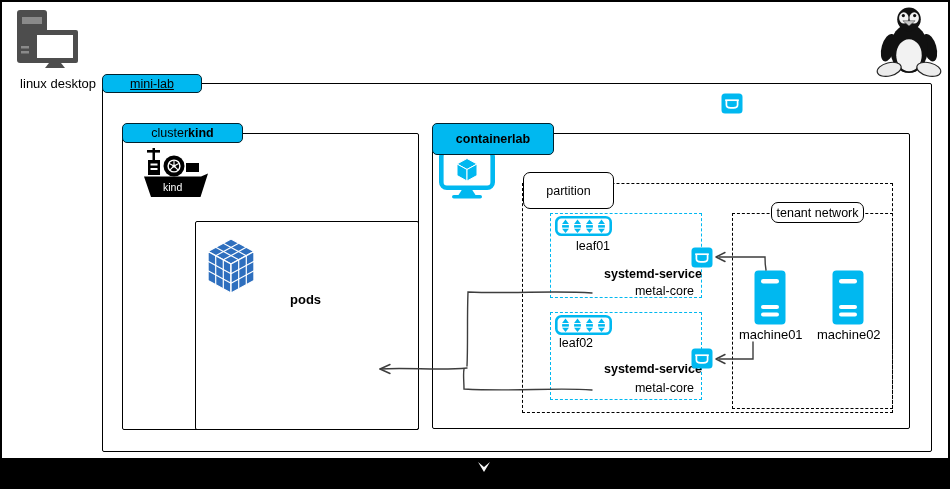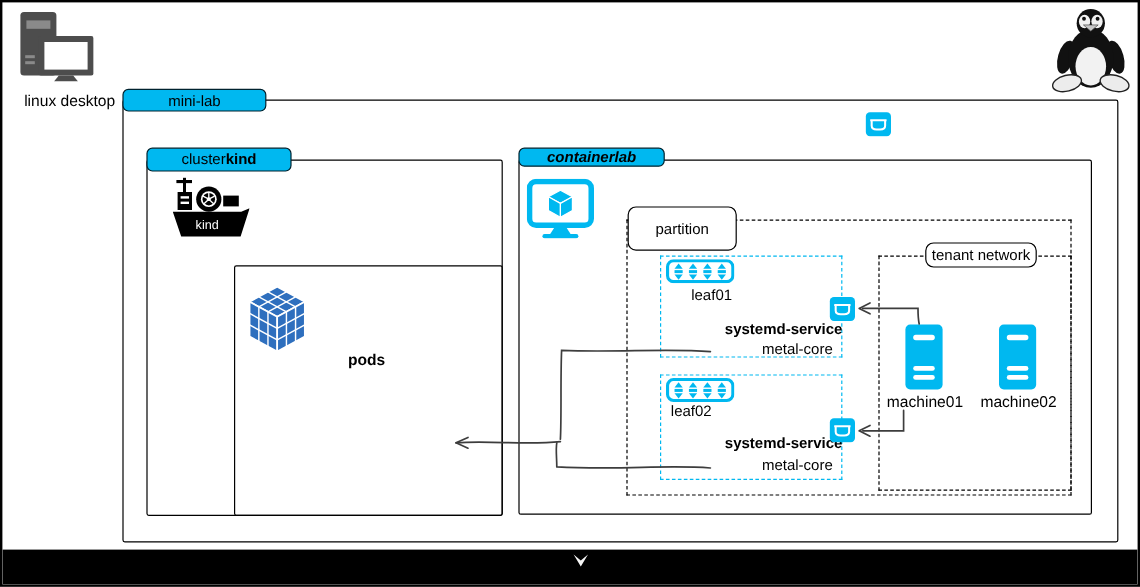--- a/index.html
+++ b/index.html
@@ -111,21 +111,21 @@
       <circle cx="29" cy="10" r="1.7" fill="#111"></circle>
       <circle cx="41" cy="10" r="1.7" fill="#111"></circle>
       <ellipse cx="35" cy="52" rx="13.5" ry="17" fill="#f2f2f2"></ellipse>
       <polygon points="28.5,15.5 41.5,15.5 35,21" fill="#c9c9c9" stroke="#444" stroke-width="0.6"></polygon>
       <ellipse cx="14" cy="67" rx="13" ry="7" fill="#ececec" stroke="#222" stroke-width="1.2" transform="rotate(-14 14 67)"></ellipse>
       <ellipse cx="56" cy="67" rx="13" ry="7" fill="#ececec" stroke="#222" stroke-width="1.2" transform="rotate(14 56 67)"></ellipse>
     </svg>
   </div>
 
   <div class="node-box" style="left:100px;top:81px;width:830px;height:369px;"></div>
-  <div class="cyan-label" style="left:100px;top:72px;width:120px;height:19px;">
+  <div class="cyan-label" style="left:100px;top:72px;width:100px;height:19px;text-decoration:underline;">
     <span>mini-lab</span>
   </div>
 
   <div class="abs" style="left:719px;top:91px;">
     <svg width="22" height="21">
         <use href="#i-docker"></use>
       </svg>
   </div>
 
   <div class="node-box" style="left:120px;top:131px;width:297px;height:297px;"></div>
@@ -182,21 +182,21 @@
           <line x1="31.7" y1="21.8" x2="31.7" y2="50.8"></line>
         <line x1="47" y1="23.2" x2="24" y2="35.7"></line>
           <line x1="47" y1="32.8" x2="24" y2="45.3"></line>
       </g>
     </svg>
   </div>
 
   <div class="txt bold" style="left:288px;top:290px;font-size:13px;">pods</div>
 
   <div class="node-box" style="left:430px;top:131px;width:478px;height:296px;"></div>
-  <div class="cyan-label bold" style="left:430px;top:121px;width:122px;height:16px;font-style:italic;">
+  <div class="cyan-label bold" style="left:430px;top:121px;width:122px;height:32px;">
     <span>containerlab</span>
   </div>
 
   <div class="abs" style="left:437px;top:147px;">
     <svg width="56" height="50" viewBox="0 0 56 50">
       <rect x="2.3" y="2.3" width="51.4" height="36.4" rx="5.5" fill="#fff" stroke="var(--accent)" stroke-width="4.6"></rect>
       <g fill="var(--accent)" stroke="#fff" stroke-width="1">
         <polygon points="28,9.5 38,15 28,20.5 18,15"></polygon>
         <polygon points="18,15 28,20.5 28,32 18,26.5"></polygon>
         <polygon points="38,15 38,26.5 28,32 28,20.5"></polygon>

